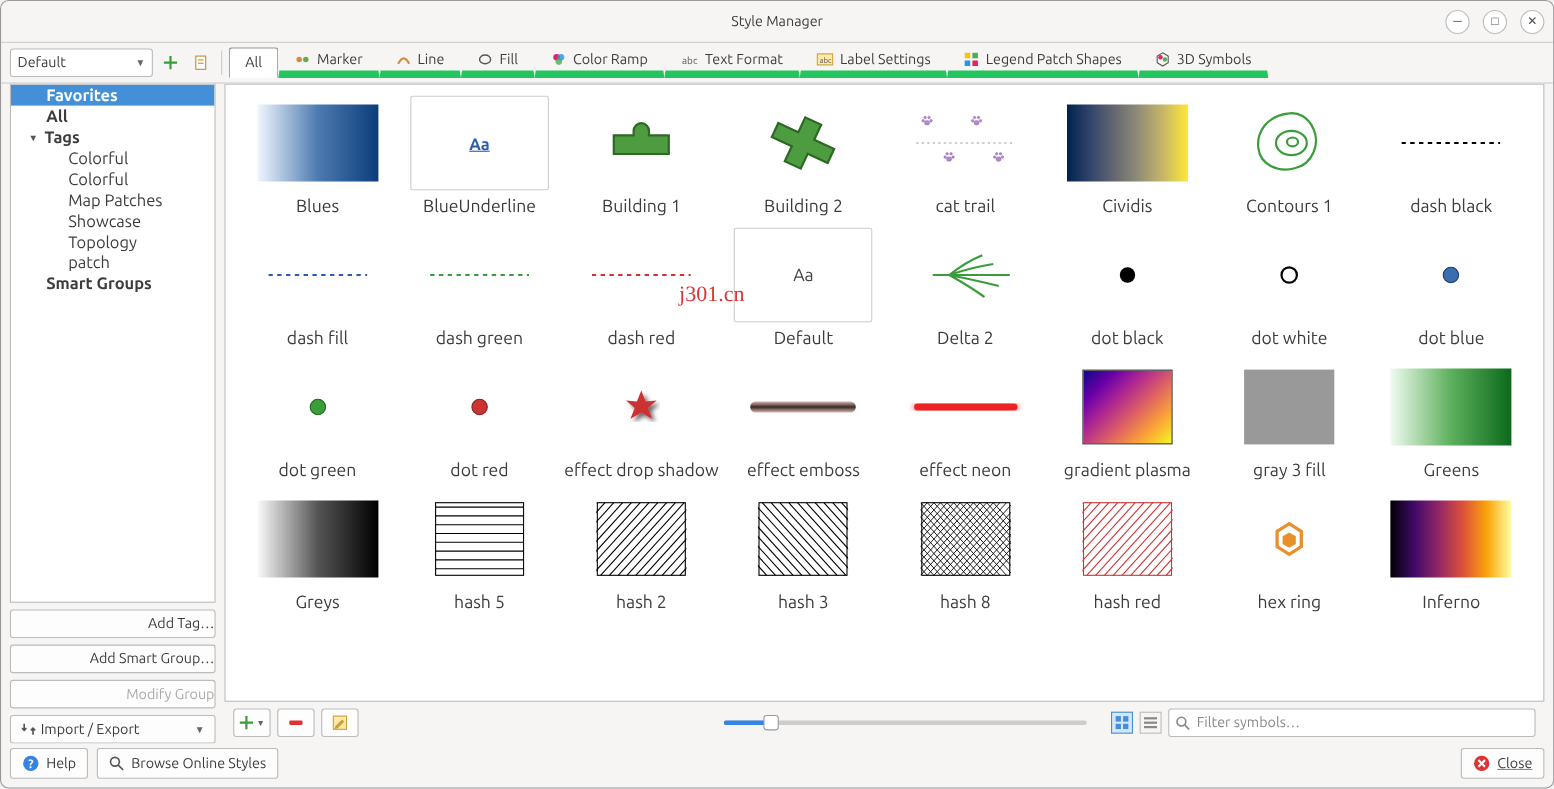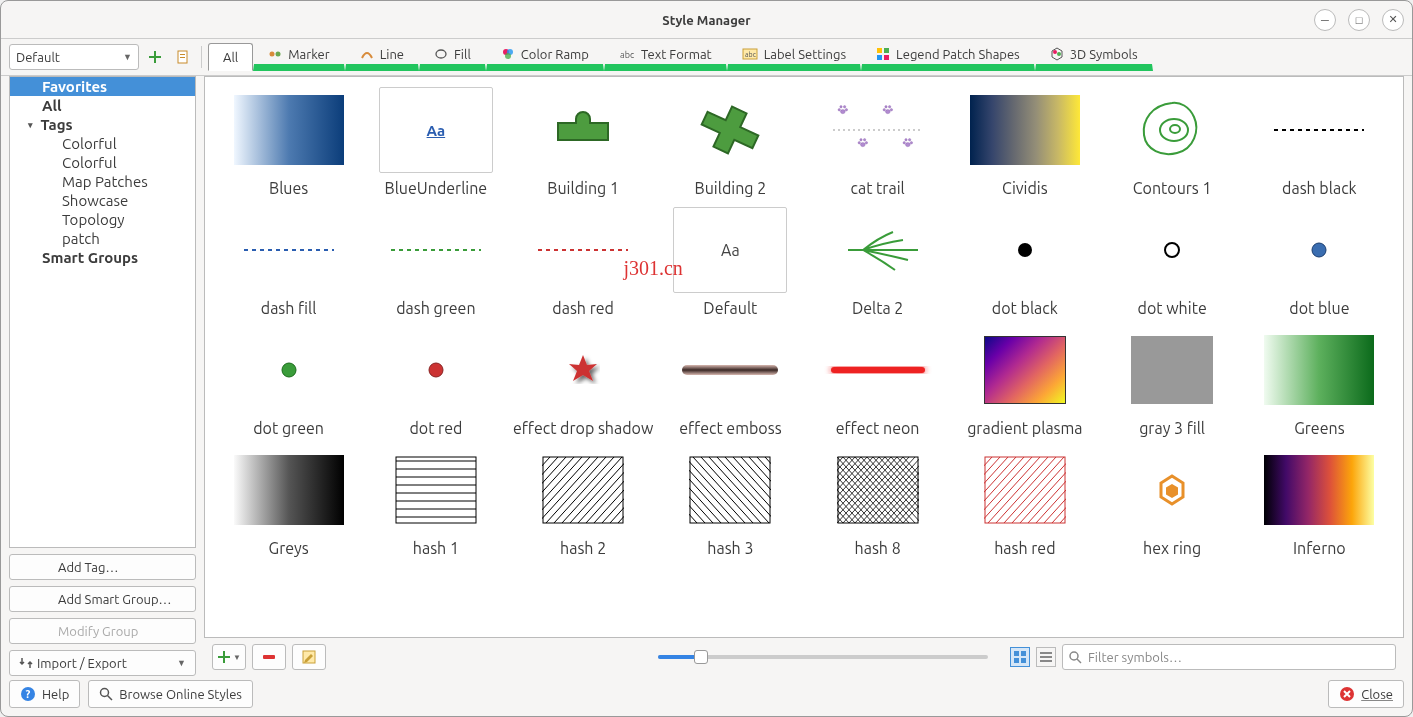--- a/index.html
+++ b/index.html
@@ -23,21 +23,21 @@
 }
 .titlebar {
   height: 38px;
   display: flex;
   align-items: center;
   justify-content: center;
   position: relative;
   border-bottom: 1px solid #ccc;
 }
 .titlebar .title {
-  font-weight: bold;
+  font-weight: normal;
   color: #3c3c3c;
 }
 .titlebar .controls {
   position: absolute;
   right: 8px;
   display: flex;
   gap: 12px;
 }
 .titlebar .ctrl {
   width: 22px;
@@ -144,21 +144,21 @@
   color: #555;
 }
 .side-btn {
   height: 26px;
   margin-top: 6px;
   border: 1px solid #bbb;
   border-radius: 3px;
   background: #fdfdfd;
   display: flex;
   align-items: center;
-  justify-content: flex-start;
+  justify-content: flex-end;
   cursor: pointer;
   gap: 4px;
   padding-left: 48px;
 }
 .side-btn.disabled { color: #aaa; cursor: default; }
 .main {
   flex: 1;
   display: flex;
   flex-direction: column;
   padding: 0 8px 0 0;
@@ -177,21 +177,21 @@
   padding: 4px 10px;
 }
 .cell {
   display: flex;
   flex-direction: column;
   align-items: center;
   gap: 6px;
   cursor: pointer;
 }
 .thumb {
-  width: 114px;
+  width: 126px;
   height: 86px;
   display: flex;
   align-items: center;
   justify-content: center;
   border-radius: 2px;
   position: relative;
 }
 .thumb.framed {
   border: 1px solid #ccc;
   background: #fff;
@@ -740,21 +740,21 @@
                     <line x1="1" y1="13" x2="81" y2="13"></line>
                     <line x1="1" y1="21" x2="81" y2="21"></line>
                     <line x1="1" y1="29" x2="81" y2="29"></line>
                     <line x1="1" y1="37" x2="81" y2="37"></line>
                     <line x1="1" y1="45" x2="81" y2="45"></line>
                     <line x1="1" y1="53" x2="81" y2="53"></line>
                     <line x1="1" y1="61" x2="81" y2="61"></line>
                   </g>
                 </svg>
               </div>
-              <div class="label">hash 1</div>
+              <div class="label">hash 5</div>
             </div>
             <div class="cell">
               <div class="thumb">
                 <svg width="82" height="68">
                   <rect x="1" y="1" width="80" height="66" fill="#fff" stroke="#000"></rect>
                   <g stroke="#000">
                     <line x1="-60" y1="67" x2="0" y2="1"></line>
                     <line x1="-52" y1="67" x2="8" y2="1"></line>
                     <line x1="-44" y1="67" x2="16" y2="1"></line>
                     <line x1="-36" y1="67" x2="24" y2="1"></line>

